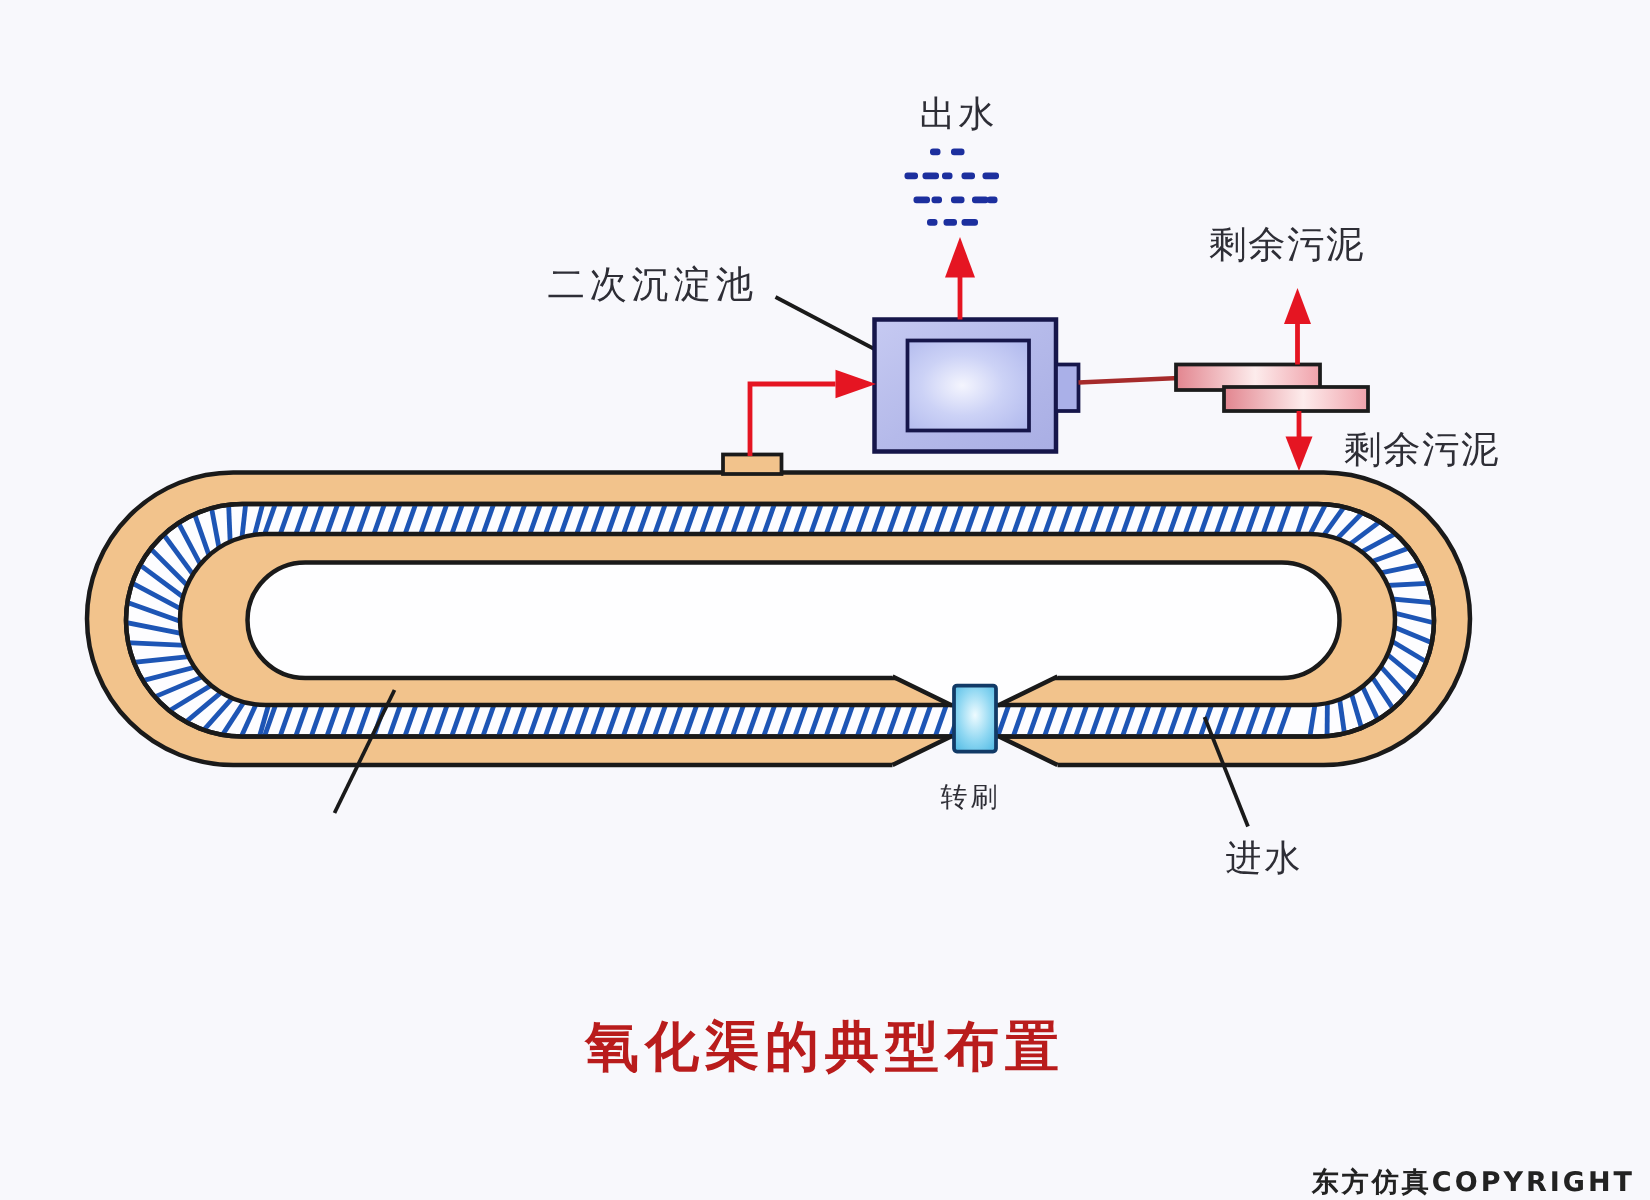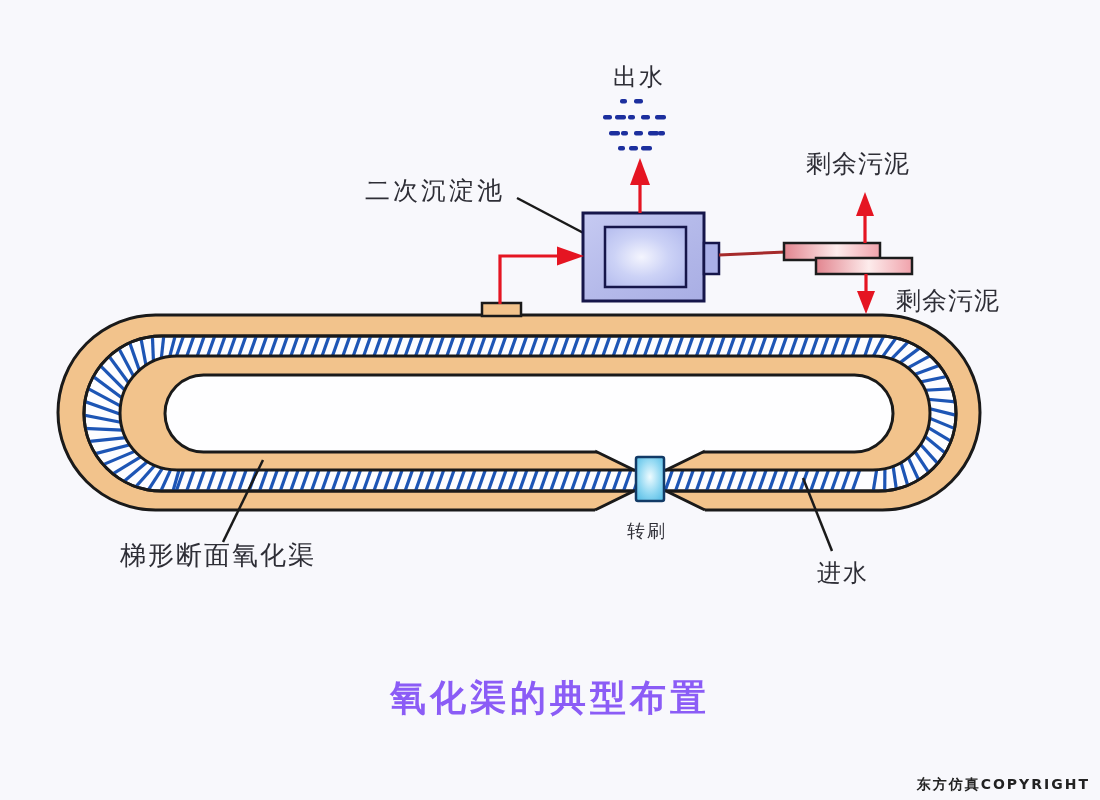--- a/index.html
+++ b/index.html
@@ -18,30 +18,30 @@
     position:absolute; color:var(--label); font-size:24px;
     white-space:nowrap; line-height:1.15; letter-spacing:2px;
   }
   .lbl.center{transform:translateX(-50%);}
   .lbl-clarifier{font-size:25px; letter-spacing:3px;}
   .lbl-excess,.lbl-return{font-size:25px; letter-spacing:1px;}
   .lbl-brush{font-size:18px;}
   .lbl-trap{font-size:26px; letter-spacing:2px;}
   .diagram-title{
     position:absolute; transform:translateX(-50%);
-    font-size:36px; font-weight:700; color:#8b5cf6; letter-spacing:4px;
+    font-size:36px; font-weight:700; color:#b91c1c; letter-spacing:4px;
     font-family:Liberation Sans, sans-serif; white-space:nowrap;
   }
   .wm1{
     position:absolute; right:18px; top:744px; font-size:27px; font-weight:700;
     color:#161616; font-family:"DejaVu Sans", sans-serif; letter-spacing:1px;
     white-space:nowrap;
   }
   .wm2{
-    position:absolute; right:10px; top:776px; font-size:14px; font-weight:700;
+    position:absolute; right:10px; top:776px; font-size:18px; font-weight:700;
     color:#222; font-family:"DejaVu Sans", sans-serif; letter-spacing:2px;
     white-space:nowrap;
   }
   .ditch-fill{fill:var(--ditch); stroke:var(--outline);}
   .pinch-line{fill:none; stroke:var(--outline); stroke-width:3;}
   .pointer{stroke:var(--outline); stroke-width:2.5;}
   .redline{stroke:var(--red); stroke-width:3.2; fill:none;}
   .redhead{fill:var(--red); stroke:none;}
 </style>
 </head>
@@ -315,20 +315,19 @@
   <div class="lbl center" style="left:639px; top:64px;">出水</div>
 
   <div class="lbl lbl-clarifier" style="left:365px; top:177px;">二次沉淀池</div>
 
   <div class="lbl lbl-excess center" style="left:858px; top:150px;">剩余污泥</div>
 
   <div class="lbl lbl-return" style="left:896px; top:287px;">剩余污泥</div>
 
   <div class="lbl lbl-brush center" style="left:647px; top:521px;">转刷</div>
 
-  <div class="lbl lbl-trap" style="left:120px; top:541px;">梯形断面氧化渠</div>
 
   <div class="lbl center" style="left:843px; top:560px;font-family:Liberation Serif, serif;">进水</div>
 
   <div class="diagram-title" style="left:550px; top:674px;">氧化渠的典型布置</div>
 
   <div class="wm2">东方仿真COPYRIGHT</div>
 </div>
 
 </body></html>

